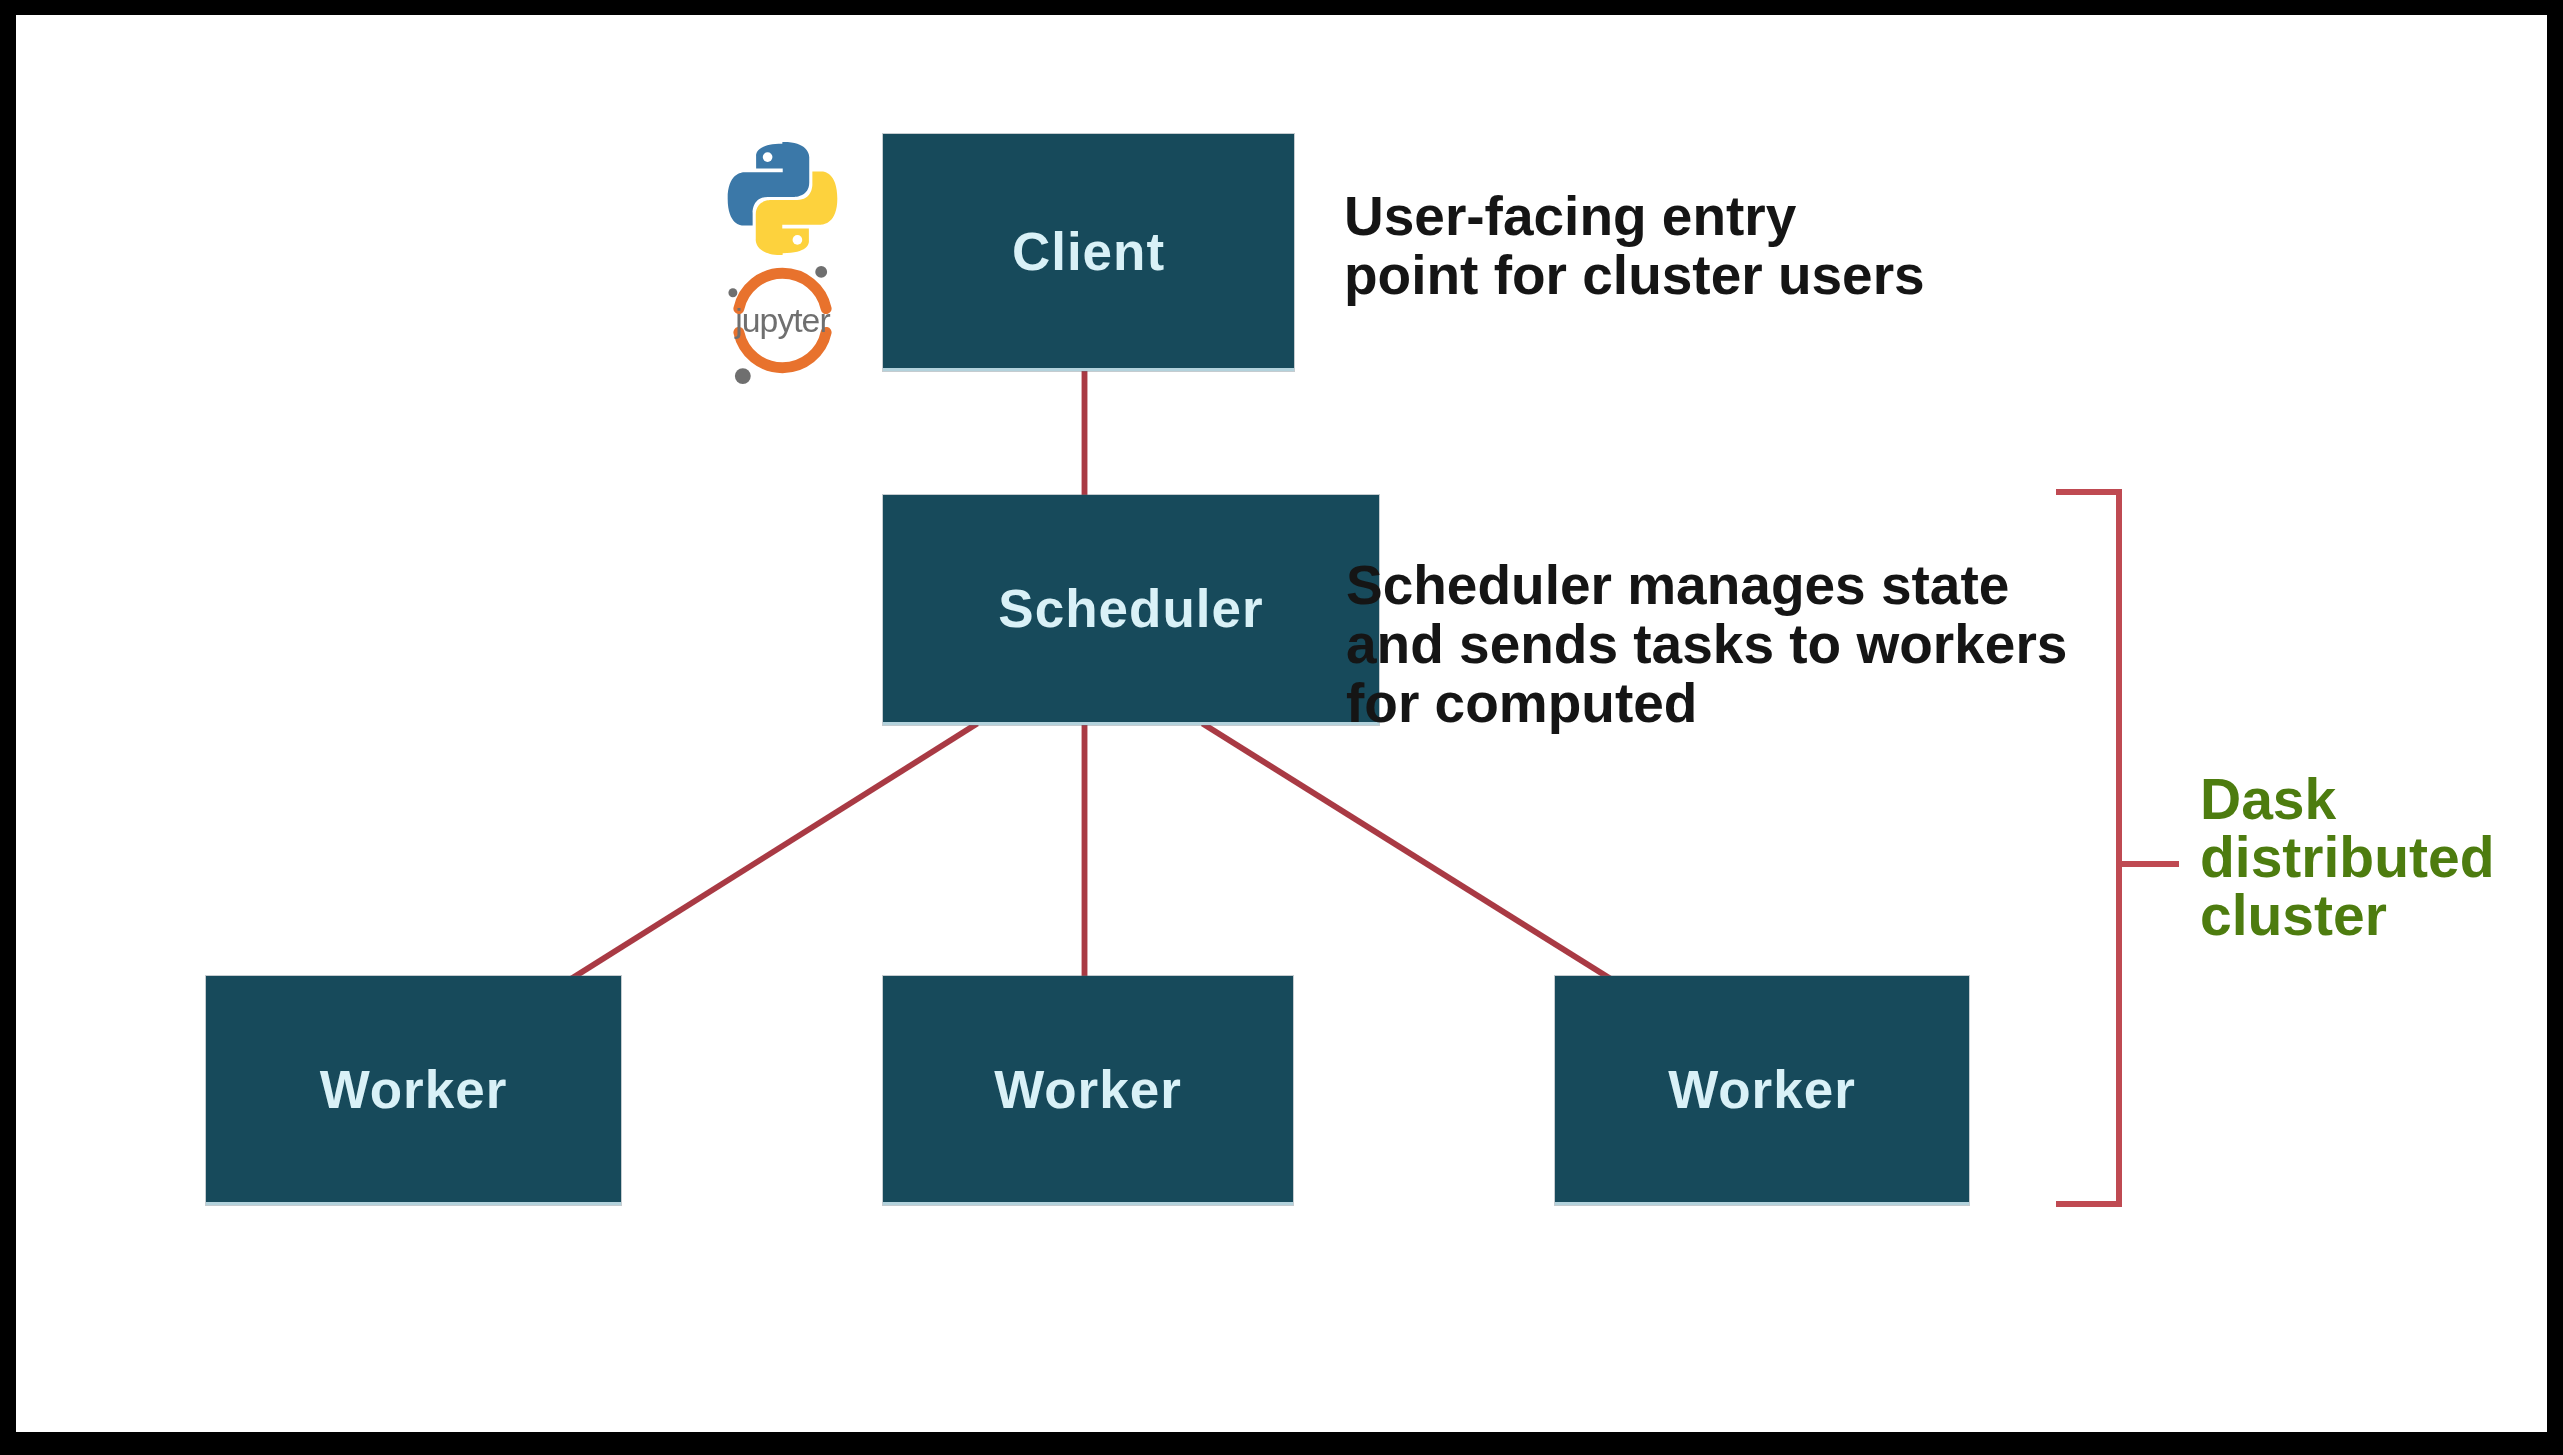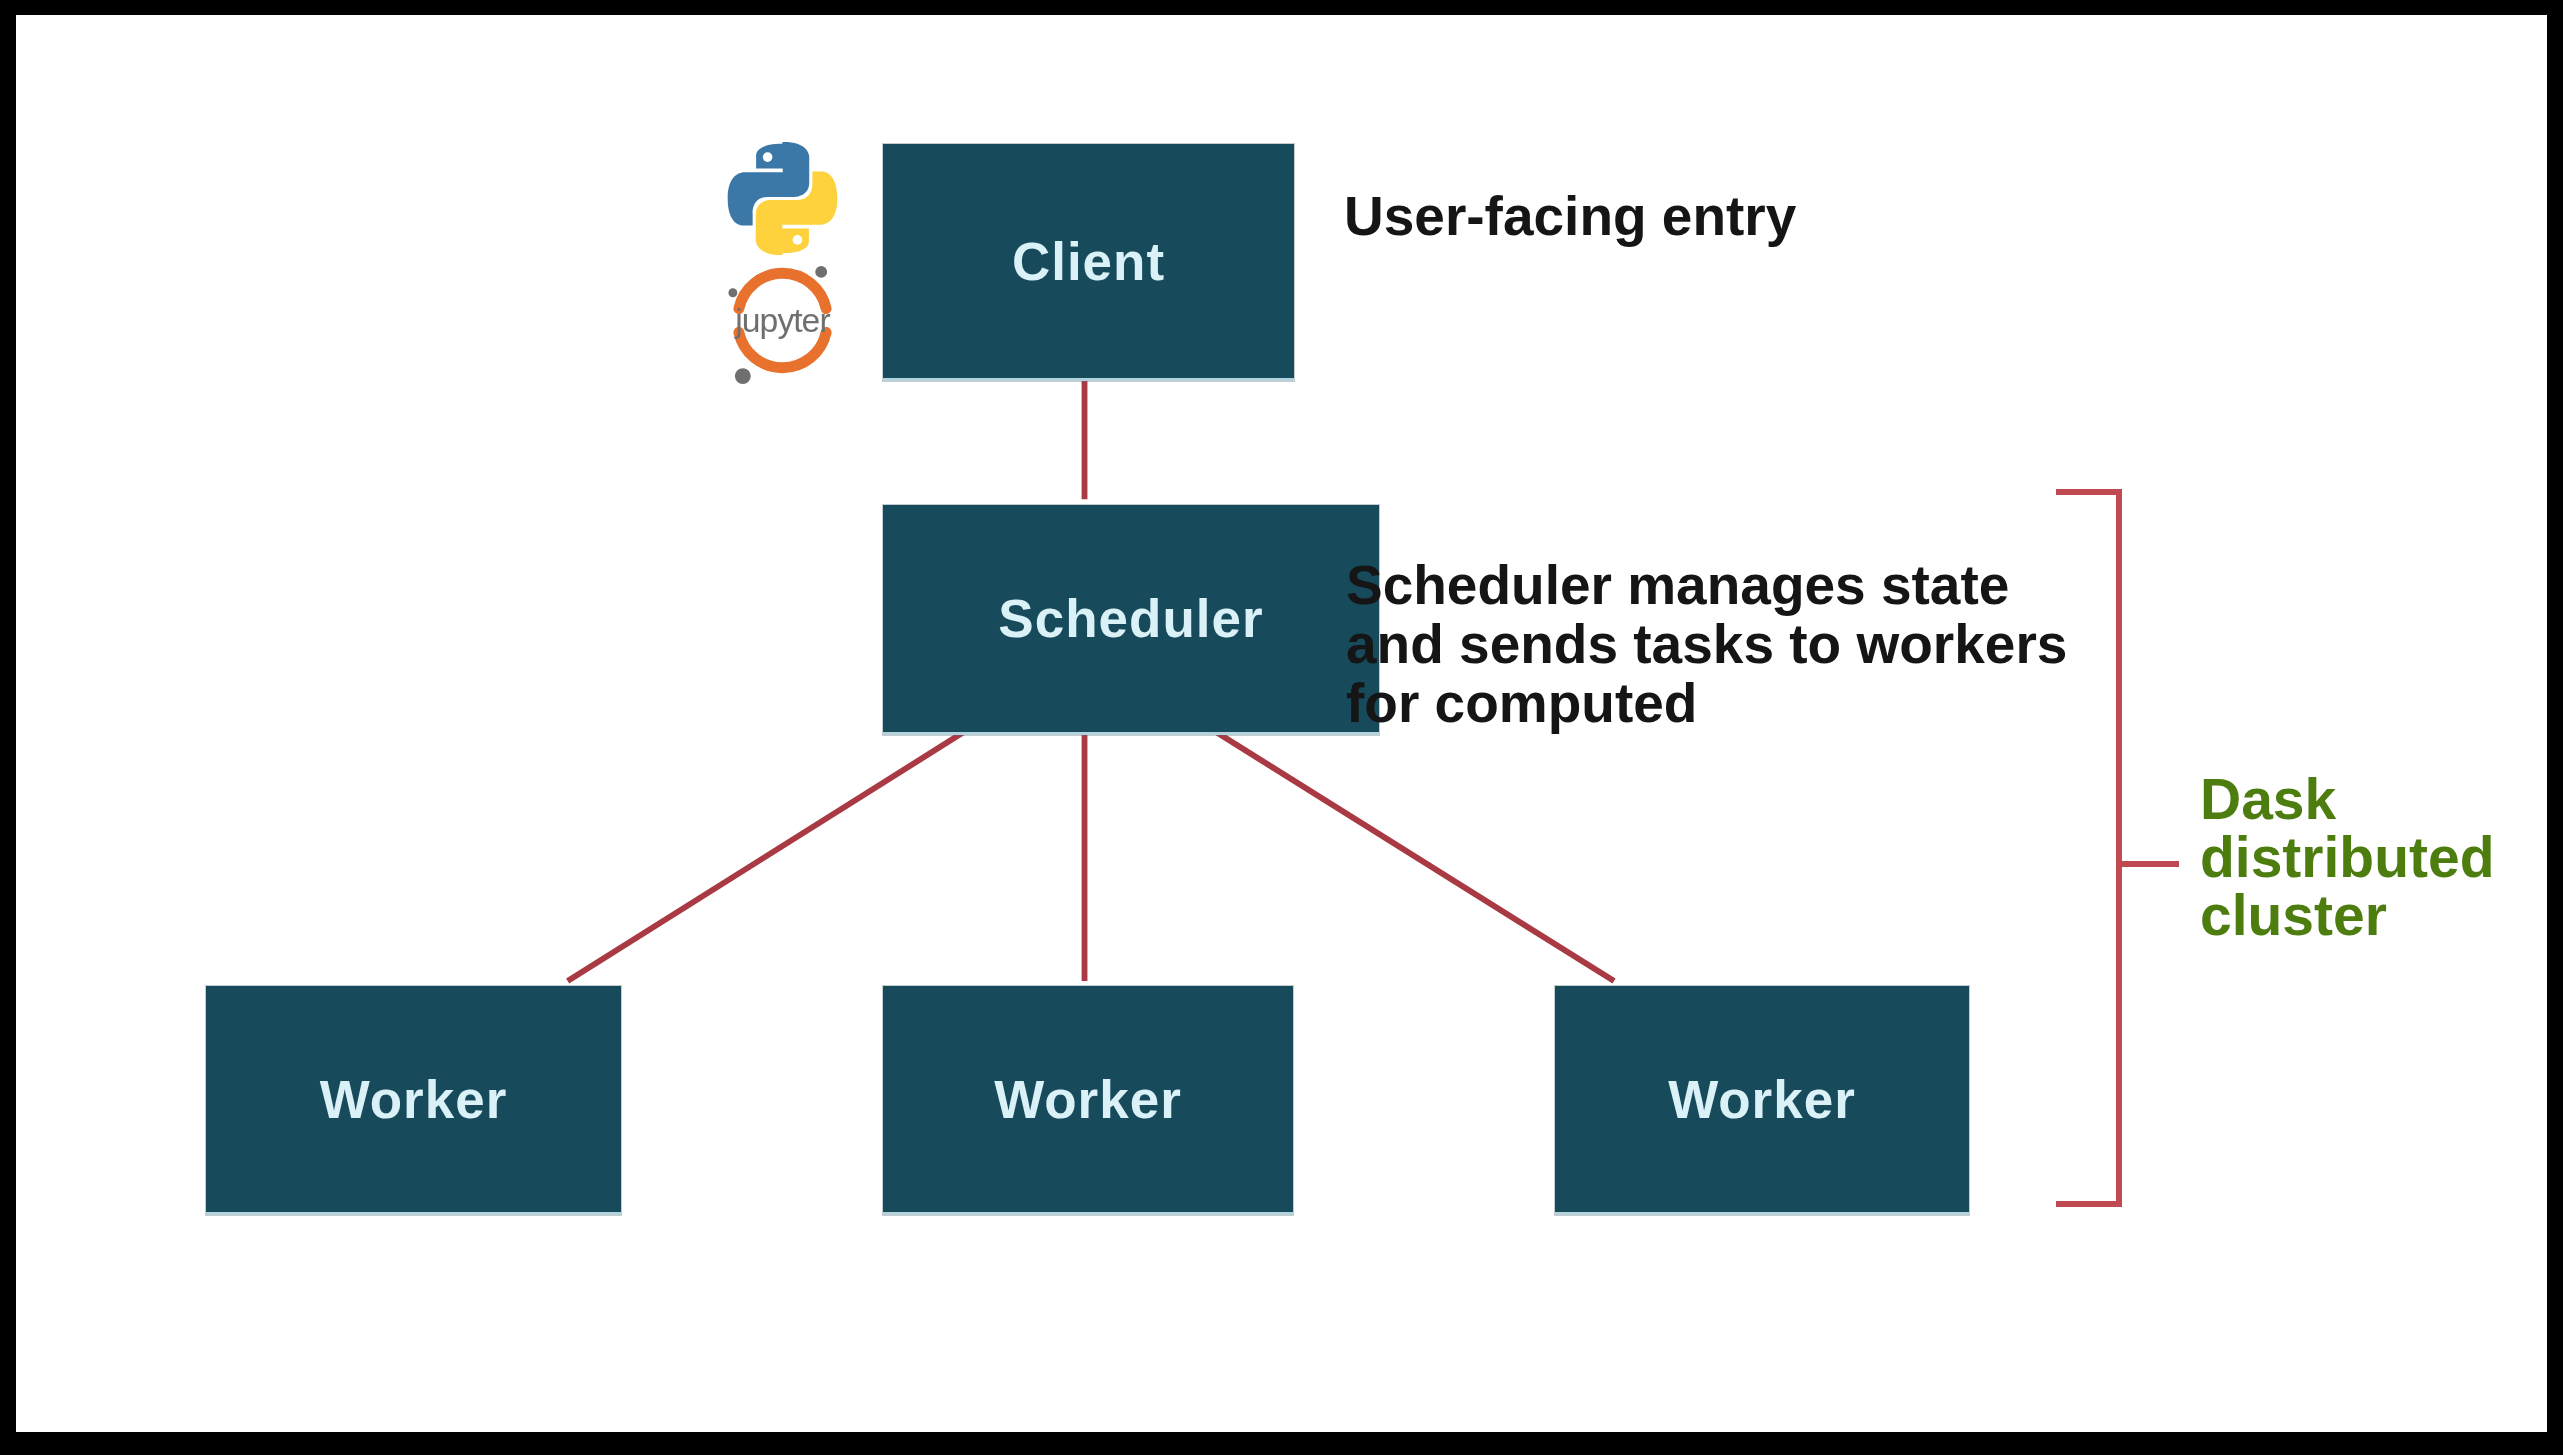--- a/index.html
+++ b/index.html
@@ -23,21 +23,20 @@
     width: 2563px; height: 1455px;
   }
   .node {
     position: absolute;
     background: #174a5b;
     border-bottom: 3.9px solid #b3d2dc;
     box-shadow: 0 0 0 1px rgba(90,110,120,0.35);
     display: flex;
     align-items: center;
     justify-content: center;
-    margin-top: 10px;
   }
   .node-label {
     color: #d9f1f7;
     font-size: 53px;
     font-weight: bold;
     letter-spacing: 1px;
   }
   .node-client    { left: 883px;  top: 134px;  width: 411px; height: 234px; }
   .node-scheduler { left: 883px;  top: 495px;  width: 496px; height: 227px; }
   .node-worker1   { left: 206px;  top: 976px; width: 415px; height: 226px; }
@@ -131,20 +130,21 @@
   </div>
   <div class="node node-worker2">
     <span class="node-label">Worker</span>
   </div>
   <div class="node node-worker3">
     <span class="node-label">Worker</span>
   </div>
 
   <div class="note note-client">
     <div>User-facing entry</div>
+    <div>point for cluster users</div>
   </div>
   <div class="note note-scheduler">
     <div>Scheduler manages state</div>
     <div>and sends tasks to workers</div>
     <div>for computed</div>
   </div>
 
   <div class="bracket-part bracket-vertical"></div>
   <div class="bracket-part bracket-arm-top"></div>
   <div class="bracket-part bracket-arm-bottom"></div>

